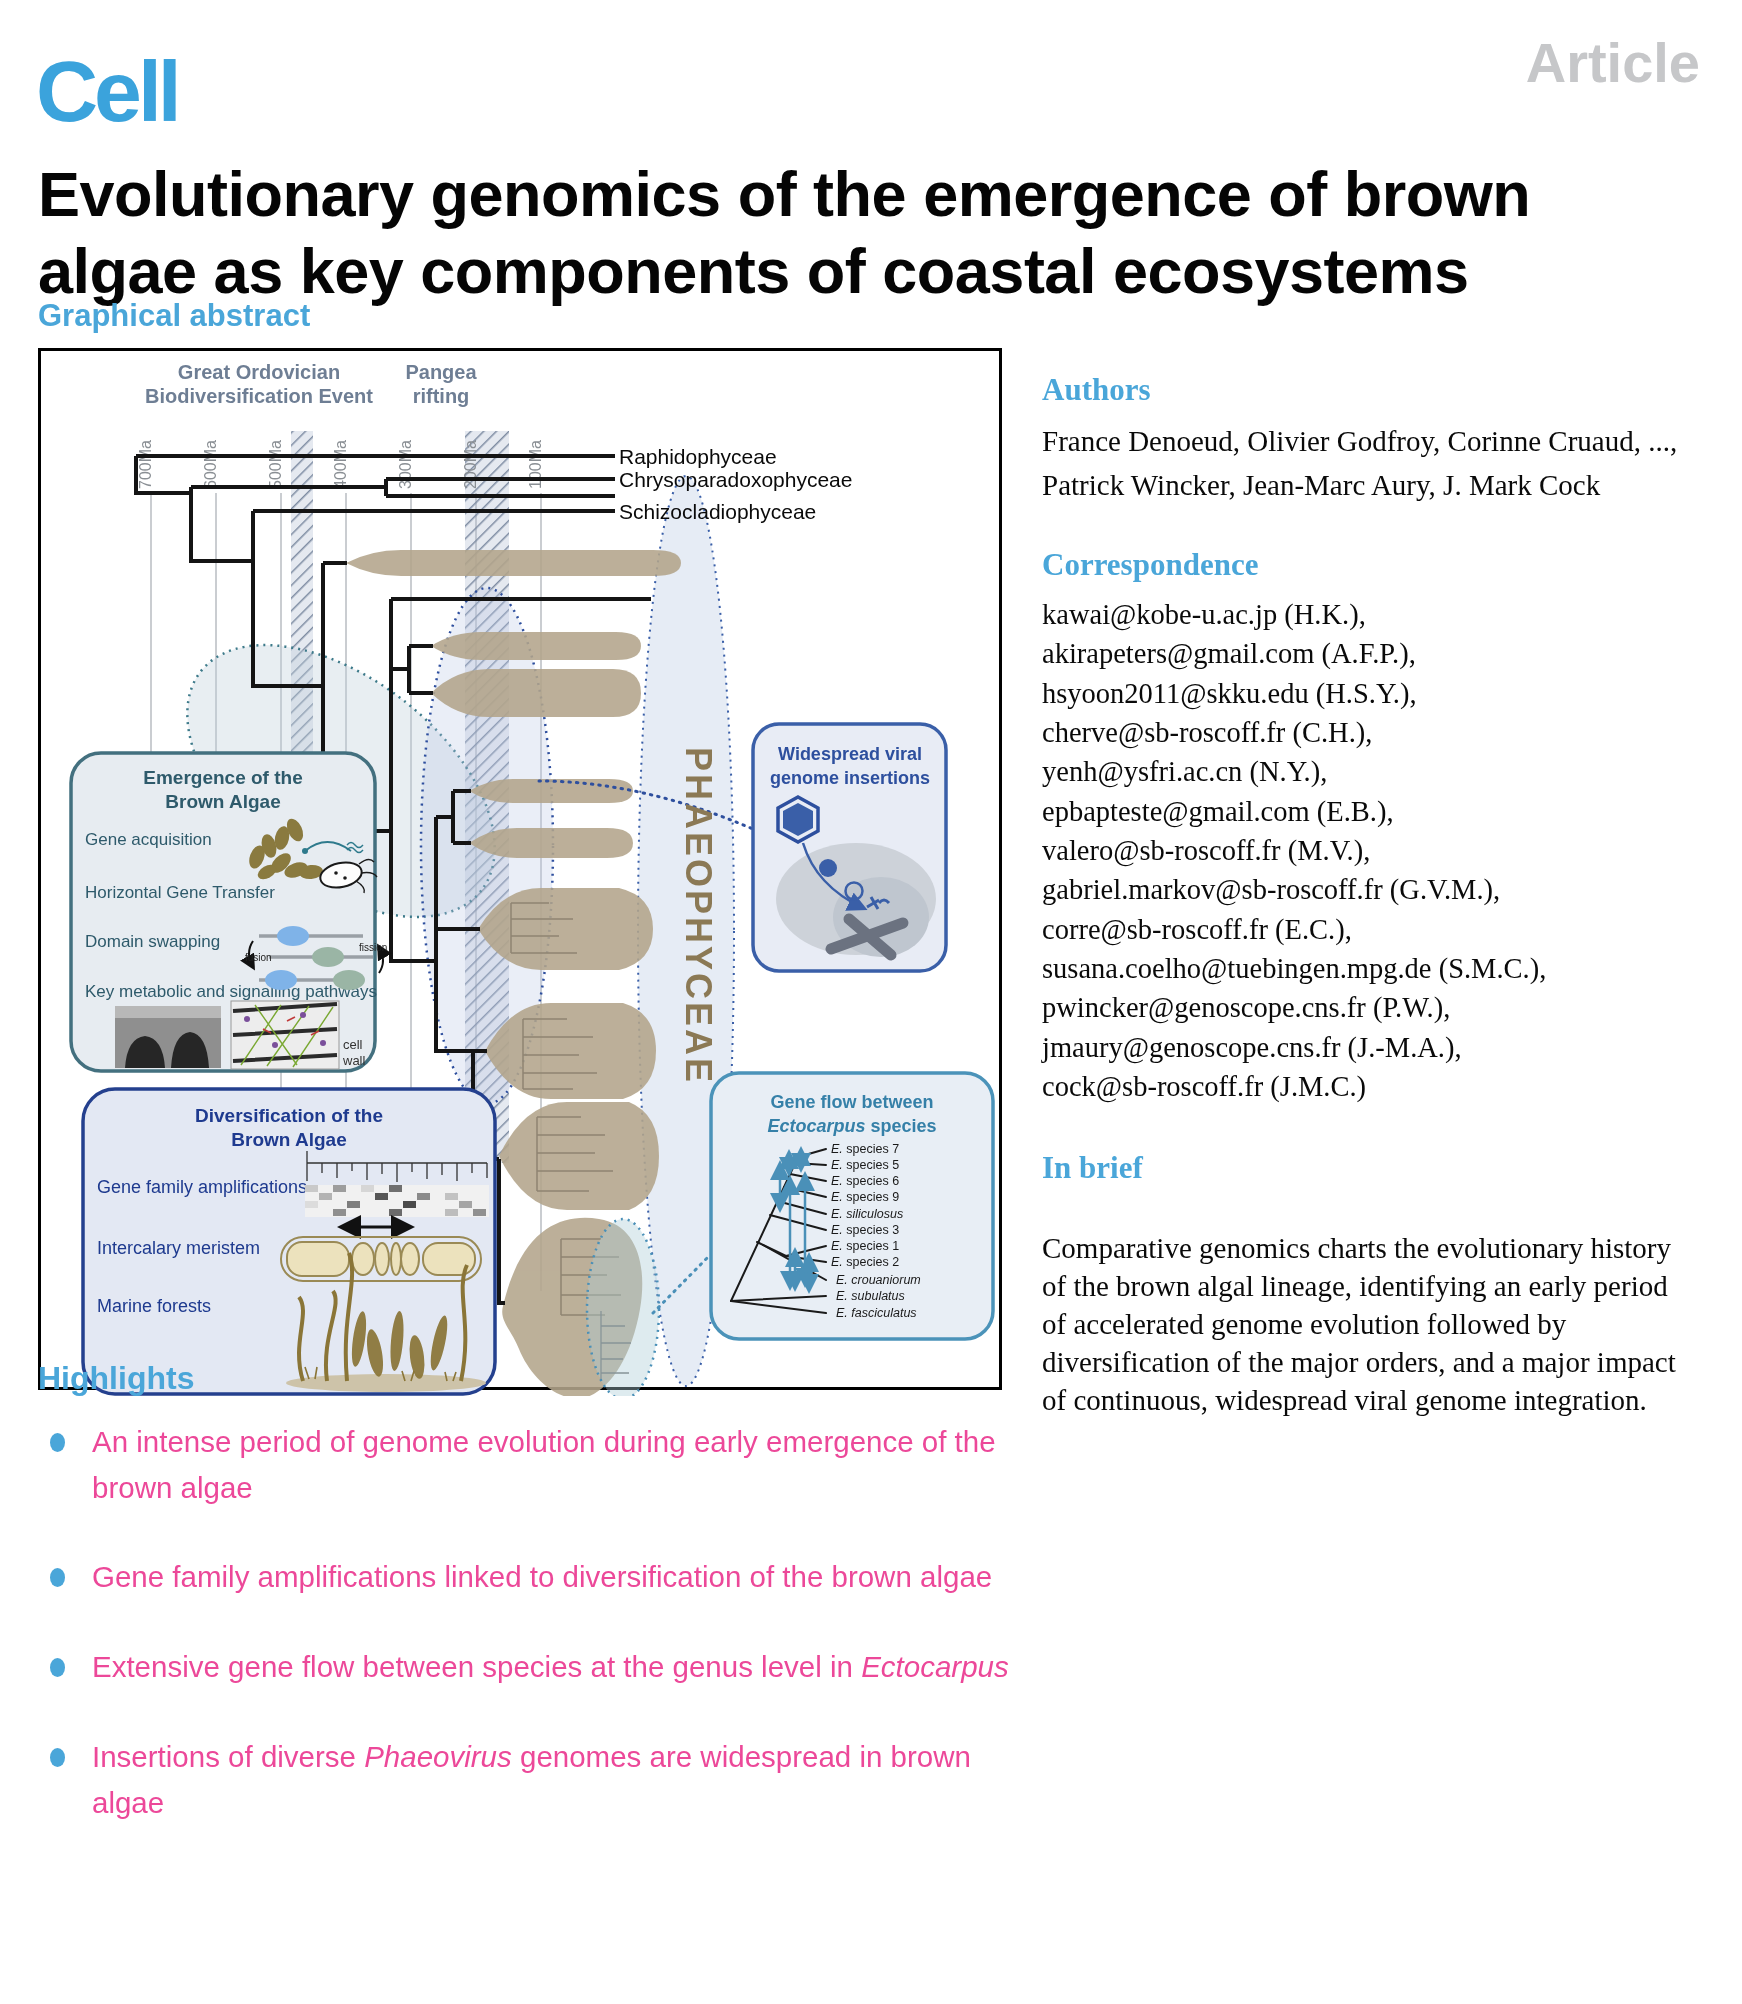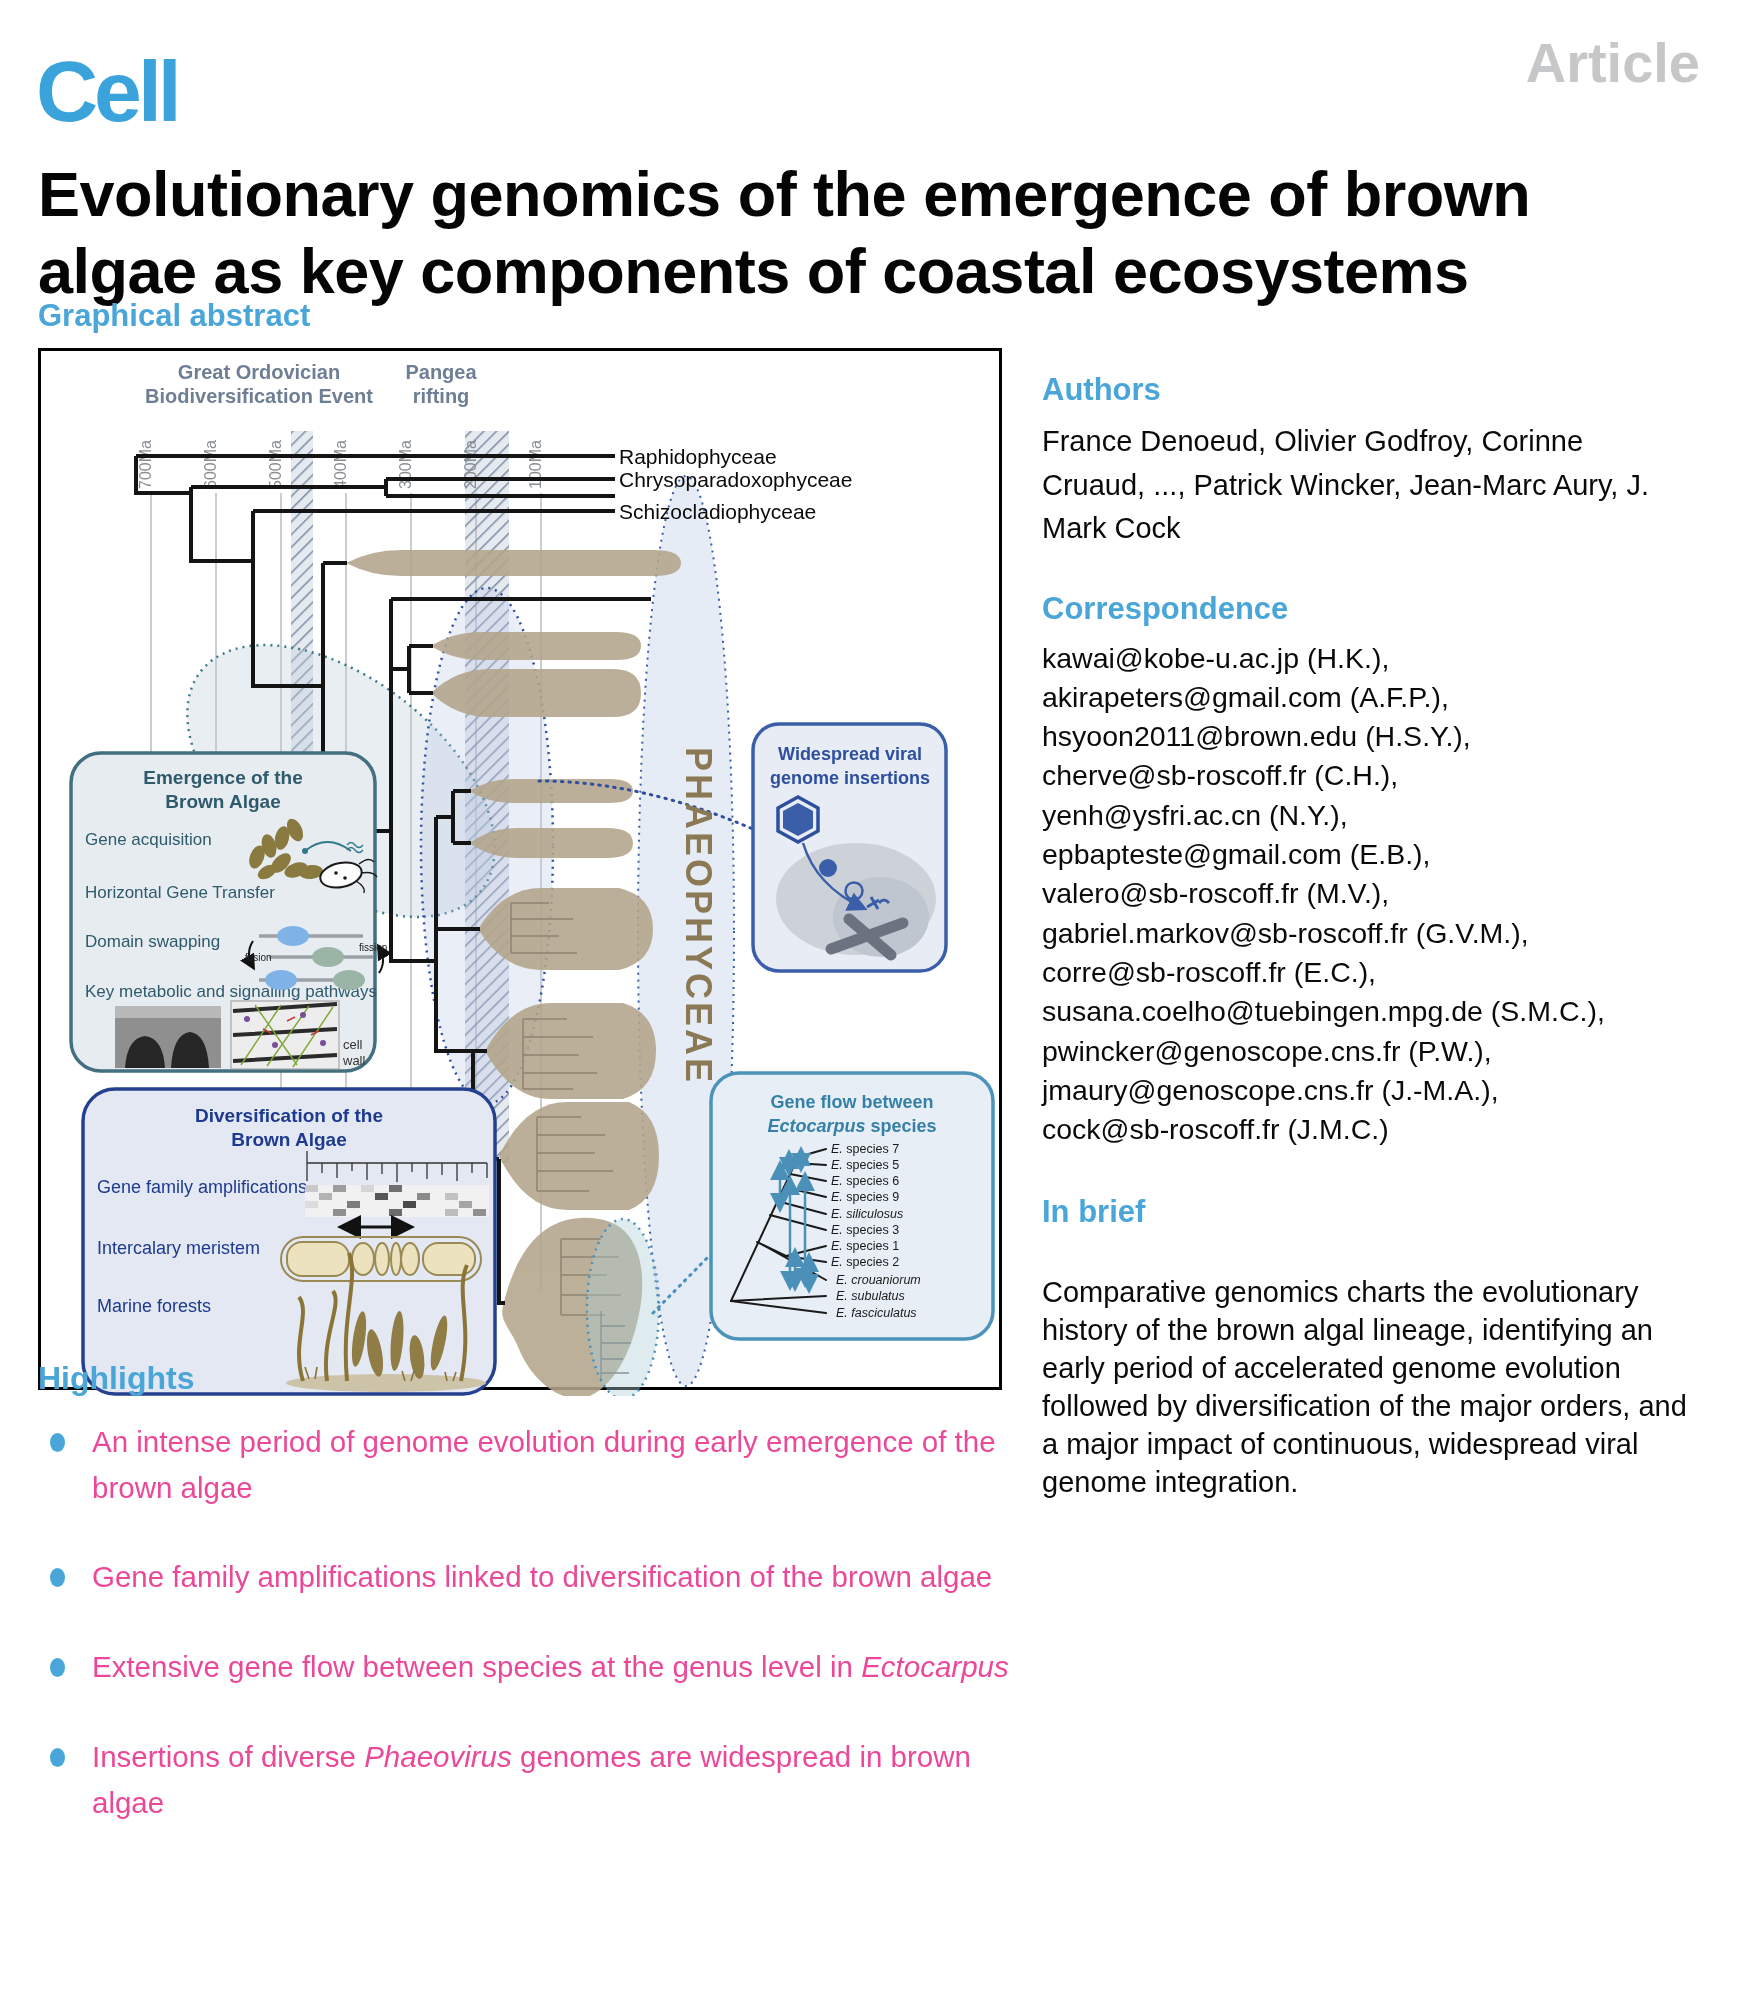--- a/index.html
+++ b/index.html
@@ -4,21 +4,21 @@
 <style>
   html,body{margin:0;padding:0;background:#fff;}
   body{width:1742px;height:2004px;position:relative;font-family:"Liberation Sans","DejaVu Sans",sans-serif;overflow:hidden;}
   .logo{position:absolute;left:36px;top:42px;font-size:86px;font-weight:700;color:#3ba3dc;letter-spacing:-4px;}
   .badge{position:absolute;right:42px;top:30px;font-size:56px;font-weight:700;color:#c6c7c9;}
   .title{position:absolute;left:38px;top:156px;width:1600px;font-size:63px;font-weight:700;color:#050505;line-height:1.22;letter-spacing:-0.5px;}
   .blueh{color:#4aa6d9;font-weight:700;}
   .ga-wrap{position:absolute;left:38px;top:298px;width:970px;}
   .ga-head{font-size:31px;}
   .ga-box{margin-top:14px;width:964px;height:1042px;border:3.5px solid #000;background:#fff;box-sizing:border-box;}
-  .rcol{position:absolute;left:1042px;top:372px;width:652px;}
+  .rcol{position:absolute;left:1042px;top:372px;width:652px;font-family:Liberation Serif, serif;}
   .rh{font-size:31px;margin:0 0 12px 0;}
   .names{font-size:29px;color:#0a0a0a;line-height:1.5;font-weight:500;margin-bottom:40px;}
   .emails{font-size:28.5px;color:#0a0a0a;line-height:1.38;font-weight:500;margin-bottom:44px;width:640px;}
   .inbrief{font-size:29px;color:#0a0a0a;line-height:1.31;font-weight:500;width:648px;margin-top:44px;}
   .hl{position:absolute;left:38px;top:1360px;width:1000px;}
   .hl-head{font-size:32px;margin:0 0 22px 0;}
   .hl-item{position:relative;padding-left:54px;margin-bottom:44px;font-size:29.5px;line-height:1.55;color:#ec4899;font-weight:500;width:920px;}
   .hl-dot{position:absolute;left:12px;top:14px;width:15px;height:19px;border-radius:50%;background:#4aa6d9;}
   .it{font-style:italic;}
   svg text{font-family:"Liberation Sans","DejaVu Sans",sans-serif;}
@@ -350,21 +350,21 @@
 </div>
 
 <div class="rcol">
   <div class="rh blueh">Authors</div>
   <div class="names">France Denoeud, Olivier Godfroy, Corinne Cruaud, ..., Patrick Wincker, Jean-Marc Aury, J. Mark Cock</div>
 
   <div class="rh blueh">Correspondence</div>
   <div class="emails">
     <div>kawai@kobe-u.ac.jp (H.K.),</div>
     <div>akirapeters@gmail.com (A.F.P.),</div>
-    <div>hsyoon2011@brown.edu (H.S.Y.),</div>
+    <div>hsyoon2011@skku.edu (H.S.Y.),</div>
     <div>cherve@sb-roscoff.fr (C.H.),</div>
     <div>yenh@ysfri.ac.cn (N.Y.),</div>
     <div>epbapteste@gmail.com (E.B.),</div>
     <div>valero@sb-roscoff.fr (M.V.),</div>
     <div>gabriel.markov@sb-roscoff.fr (G.V.M.),</div>
     <div>corre@sb-roscoff.fr (E.C.),</div>
     <div>susana.coelho@tuebingen.mpg.de (S.M.C.),</div>
     <div>pwincker@genoscope.cns.fr (P.W.),</div>
     <div>jmaury@genoscope.cns.fr (J.-M.A.),</div>
     <div>cock@sb-roscoff.fr (J.M.C.)</div>

